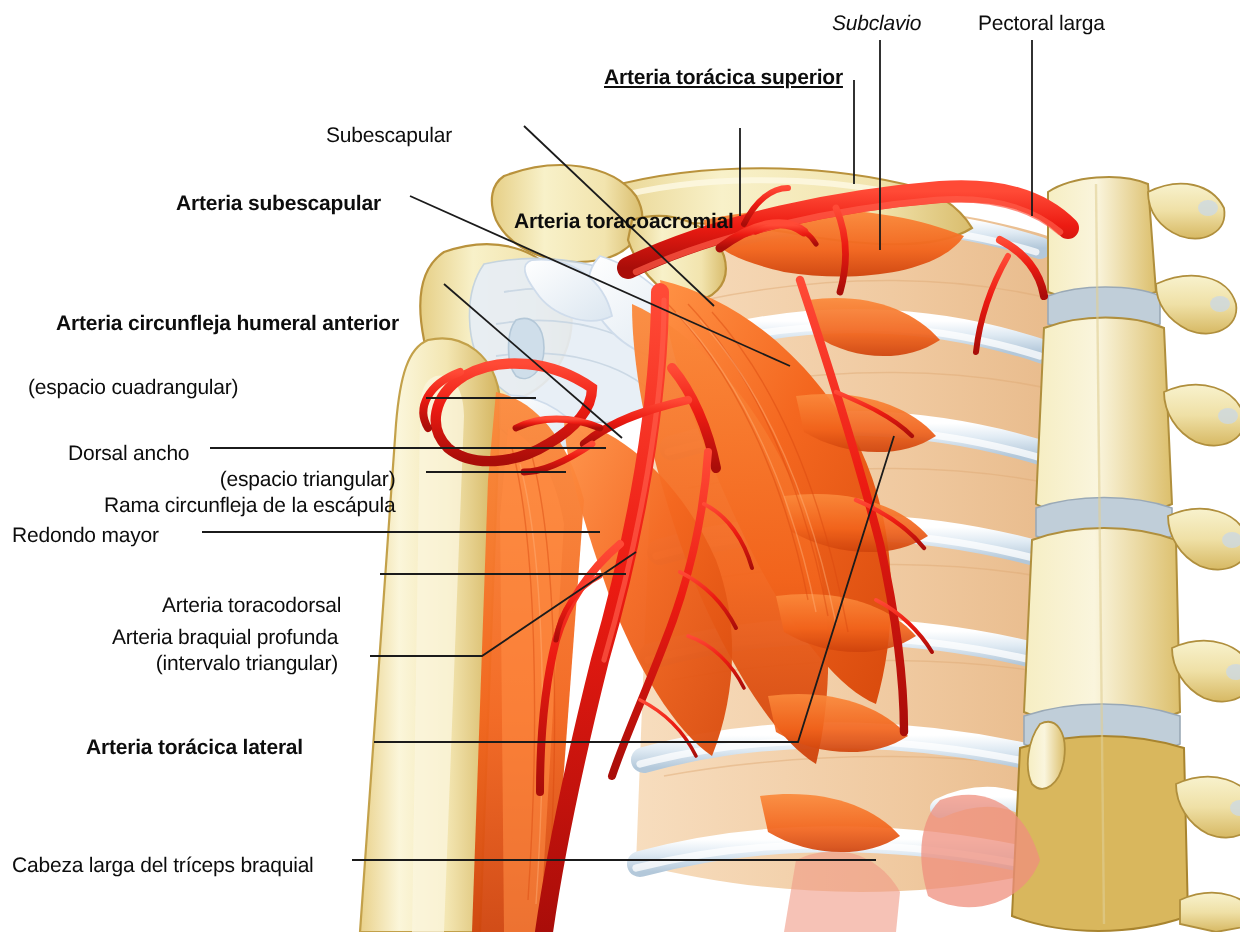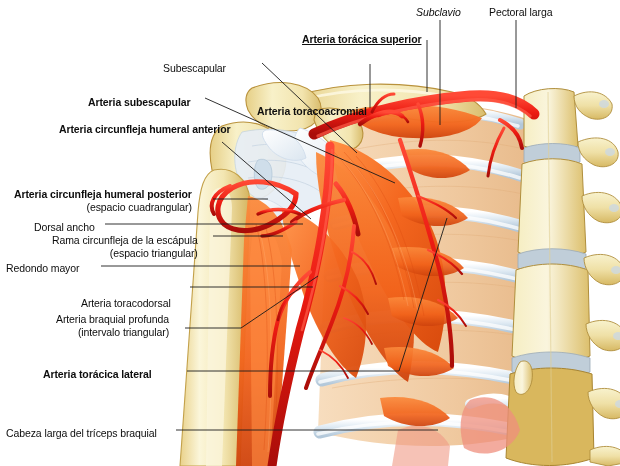--- a/index.html
+++ b/index.html
@@ -306,33 +306,32 @@
     </g>
   </svg>
 
   <div id="label-layer">
       <div class="lbl r" style="left: 163px; top: 62px;">
         <span class="ln">Subescapular</span>
       </div>
       <div class="lbl b r" style="left: 88px; top: 96px;">
         <span class="ln">Arteria subescapular</span>
       </div>
-      <div class="lbl b r" style="left: 28px; top: 123px; margin-left: 31px;">
+      <div class="lbl b r" style="left: 28px; top: 156px;">
         <span class="ln">Arteria circunfleja humeral anterior</span>
       </div>
       <div class="lbl b r" style="left: 14px; top: 188px;">
-        <span class="ln">Arteria circunfleja humeral posterior</span>
         <span class="ln" style="font-weight: normal;">(espacio cuadrangular)</span>
       </div>
       <div class="lbl r" style="left: 34px; top: 221px;">
         <span class="ln">Dorsal ancho</span>
       </div>
       <div class="lbl r" style="left: 52px; top: 234px;">
+        <span class="ln">(espacio triangular)</span>
         <span class="ln">Rama circunfleja de la escápula</span>
-        <span class="ln">(espacio triangular)</span>
       </div>
       <div class="lbl r" style="left: 6px; top: 262px;">
         <span class="ln">Redondo mayor</span>
       </div>
       <div class="lbl r" style="left: 81px; top: 284px; margin-top: 13px;">
         <span class="ln">Arteria toracodorsal</span>
       </div>
       <div class="lbl r" style="left: 56px; top: 313px;">
         <span class="ln">Arteria braquial profunda</span>
         <span class="ln">(intervalo triangular)</span>

